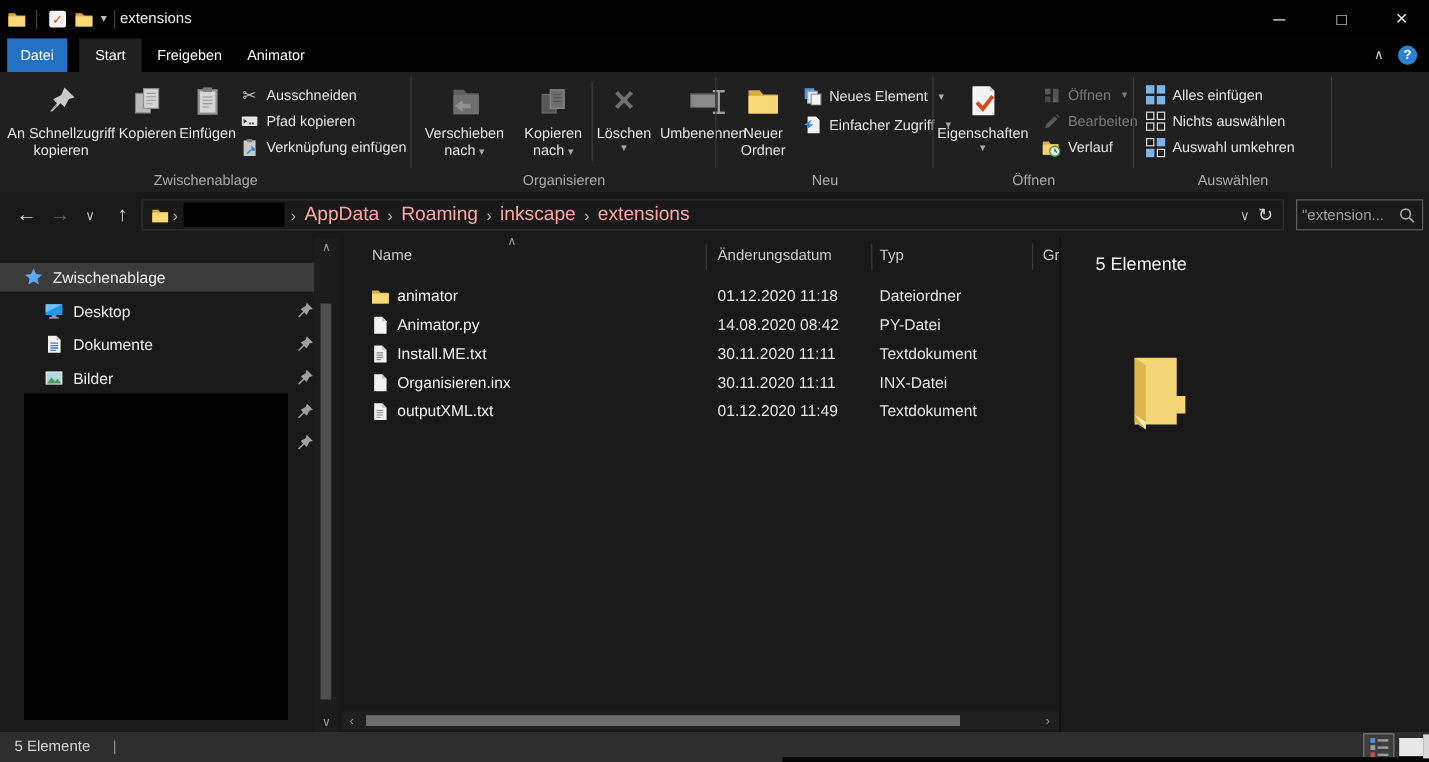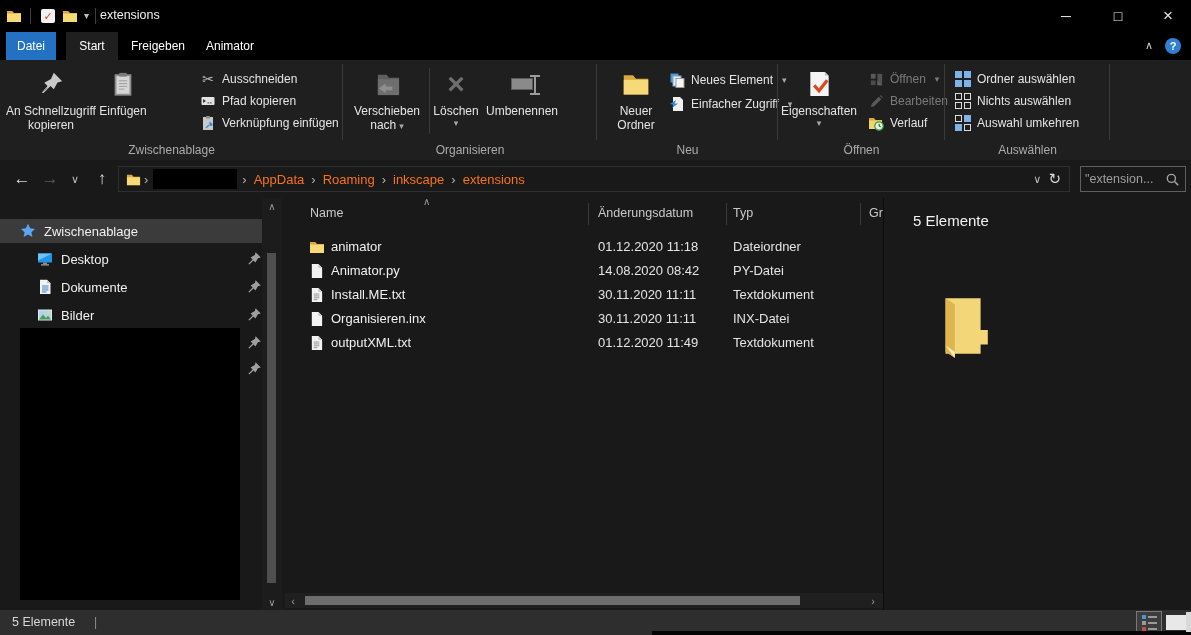--- a/index.html
+++ b/index.html
@@ -49,21 +49,21 @@
   .gc-o { background:transparent; border:1.5px solid #dcdcdc; }
 
   .rename-ic { width:22px; height:12px; background:#8a8a8a; border:1px solid #5c5c5c; position:relative; }
   .rename-ic:before { content:""; position:absolute; right:-4px; top:-4px; width:2px; height:20px; background:#9c9c9c; }
   .rename-ic:after { content:""; position:absolute; right:-8px; top:-4px; width:10px; height:2px; background:#9c9c9c; box-shadow:0 18px 0 #9c9c9c; }
 
   
   .addressbar { position:absolute; left:0; top:160px; width:1191px; height:38px; background:#191919; }
   .navglyph { position:absolute; top:0; height:38px; display:flex; align-items:center; justify-content:center; color:#d8d8d8; font-size:17px; }
   .crumbbox { position:absolute; left:118px; top:6px; width:952px; height:26px; background:#191919; border:1px solid #2f2f2f; display:flex; align-items:center; }
-  .crumb { color:#f97316; font-size:13px; padding:0 4px; white-space:nowrap; }
+  .crumb { color:#fca5a5; font-size:16px; padding:0 4px; white-space:nowrap; }
   .crumbsep { color:#b5b5b5; font-size:13px; padding:0 3px; }
   .crumb-redacted { width:84px; height:20px; background:#000; margin:0 2px; }
   .crumb-right { margin-left:auto; display:flex; align-items:center; }
   .searchbox { position:absolute; left:1080px; top:6px; width:106px; height:26px; border:1px solid #5f5f5f; background:#191919; display:flex; align-items:center; }
   .searchbox input { flex:1; min-width:0; background:transparent; border:none; outline:none; color:#9e9e9e; font-size:12.5px; padding:0 4px; font-family:inherit; }
 
   
   .main { position:absolute; left:0; top:198px; width:1191px; height:412px; background:#191919; }
 
   .sidebar { position:absolute; left:0; top:0; width:262px; height:412px; }
@@ -285,20 +285,28 @@
         <div class="bigbtn" style="width:94px">
           <div class="iconbox">
               <svg width="26" height="26">
                 <use href="#sym-pinbig"></use>
               </svg>
             </div>
           <span>An Schnellzugriff kopieren</span>
         </div>
         <div class="bigbtn" style="width:50px">
           <div class="iconbox">
+              <svg width="27" height="27">
+                <use href="#sym-copy"></use>
+              </svg>
+            </div>
+          <span>Kopieren</span>
+        </div>
+        <div class="bigbtn" style="width:50px">
+          <div class="iconbox">
               <svg width="26" height="27">
                 <use href="#sym-clipboard"></use>
               </svg>
             </div>
           <span>Einfügen</span>
         </div>
       </div>
       <div class="smalls" style="left:200px;top:8px">
         <div class="smallbtn">
           <span class="sic cutglyph">✂</span>
@@ -327,20 +335,28 @@
 
     <div class="rgroup" style="left:343px;width:254px">
       <div class="bigs" style="left:2px">
         <div class="bigbtn" style="width:84px">
           <div class="iconbox">
               <svg width="27" height="27">
                 <use href="#sym-movefolder"></use>
               </svg>
             </div>
           <span><span>Verschieben nach</span><span class="caret">▾</span></span>
+        </div>
+        <div class="bigbtn" style="width:64px">
+          <div class="iconbox">
+              <svg width="27" height="27">
+                <use href="#sym-copyto"></use>
+              </svg>
+            </div>
+          <span><span>Kopieren nach</span><span class="caret">▾</span></span>
         </div>
         <div class="gsep" style="position:static;height:66px;margin-top:4px"></div>
         <div class="bigbtn" style="width:52px">
           <div class="iconbox">
               <span class="xglyph">×</span>
             </div>
           <span>Löschen</span>
           <span class="caret-block">▾</span>
         </div>
         <div class="bigbtn" style="width:80px">
@@ -436,21 +452,21 @@
       <div class="smalls" style="left:10px;top:8px">
         <div class="smallbtn">
           <span class="sic">
               <span class="grid4">
                 <span class="gc-b"></span>
                 <span class="gc-b"></span>
                 <span class="gc-b"></span>
                 <span class="gc-b"></span>
               </span>
             </span>
-          <span>Ordner auswählen</span>
+          <span>Alles einfügen</span>
         </div>
         <div class="smallbtn">
           <span class="sic">
               <span class="grid4">
                 <span class="gc-o"></span>
                 <span class="gc-o"></span>
                 <span class="gc-o"></span>
                 <span class="gc-o"></span>
               </span>
             </span>

